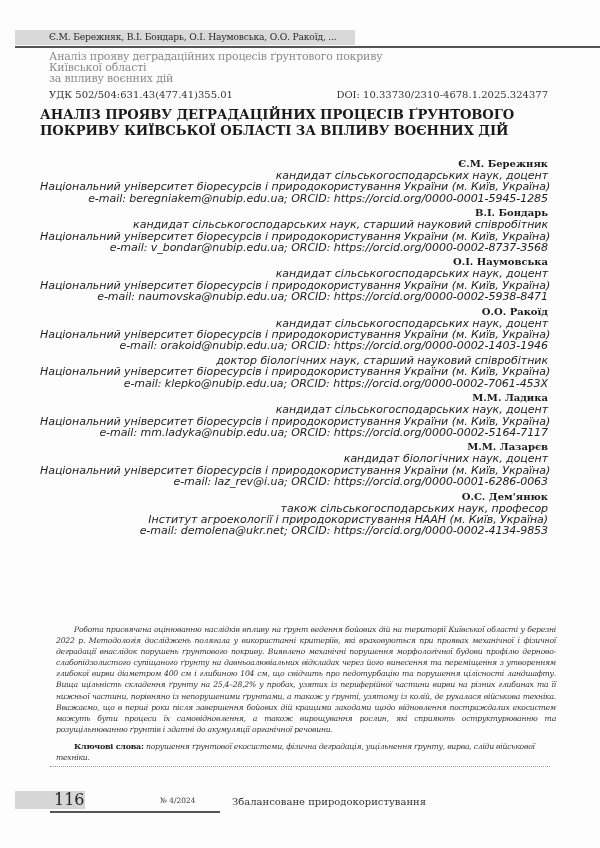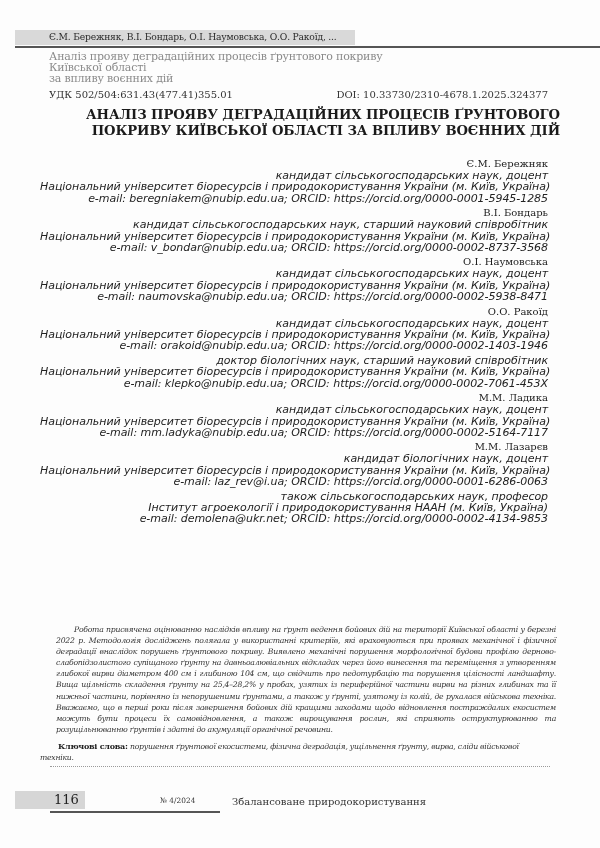--- a/index.html
+++ b/index.html
@@ -22,56 +22,56 @@
       position: absolute; left: 49px; top: 51px; width: 340px; font-size: 11px; line-height: 11px;
       color: #8a8a8a; letter-spacing: -0.2px;
     }
     .udk {
       position: absolute; left: 49px; top: 89px; font-size: 10px; color: #333; white-space: nowrap;
     }
     .doi {
       position: absolute; right: 52px; top: 89px; font-size: 10px; color: #333; white-space: nowrap;
     }
     .article-title {
-      position: absolute; left: 40px; width: 520px; top: 107px; text-align: right;
+      position: absolute; left: 40px; width: 520px; top: 107px; text-align: left;
       font-family: "DejaVu Serif", serif; font-weight: bold; font-size: 13.2px; line-height: 16px;
       letter-spacing: -0.1px; color: #1a1a1a;
     }
     .authors {
       position: absolute; left: 40px; right: 52px; top: 158px; text-align: right;
     }
     .author { margin-bottom: 3px; }
     .author-name {
-      font-family: "DejaVu Serif", serif; font-weight: normal; font-size: 10px; line-height: 12px; color: #1a1a1a;
+      font-family: "DejaVu Serif", serif; font-weight: bold; font-size: 10px; line-height: 12px; color: #1a1a1a;
     }
     .author-line {
       font-family: "DejaVu Sans", sans-serif; font-style: italic; font-size: 11px; line-height: 11.4px;
       color: #222; white-space: nowrap; letter-spacing: -0.05px;
     }
     .abstract {
       position: absolute; left: 56px; width: 500px; top: 590px;
       font-family: "DejaVu Serif", serif; font-style: italic; font-size: 7.7px; line-height: 11.1px;
       text-align: justify; color: #333; text-indent: 18px; letter-spacing: -0.25px; margin-top: 34px;
     }
     .keywords {
-      position: absolute; left: 40px; width: 500px; top: 741px;
+      position: absolute; left: 56px; width: 500px; top: 741px;
       font-family: "DejaVu Serif", serif; font-size: 7.7px; line-height: 11.1px; color: #333;
       text-indent: 18px; letter-spacing: -0.25px;
     }
     .keywords-label { font-weight: bold; font-style: normal; color: #222; font-size: 8px; }
     .keywords-text { font-style: italic; }
     .dotted-rule {
       position: absolute; left: 50px; width: 500px; top: 766px; height: 0;
       border-top: 1.5px dotted #9a9a9a;
     }
     .footer-box {
       position: absolute; left: 15px; top: 791px; width: 70px; height: 18px; background: #d6d6d6;
     }
     .page-number {
-      position: absolute; left: 54px; top: 791px; font-size: 13px; line-height: 18px; color: #222;
+      position: absolute; left: 54px; top: 791px; font-size: 16px; line-height: 18px; color: #222;
       font-family: "DejaVu Serif", serif;
     }
     .footer-rule {
       position: absolute; left: 50px; top: 811px; width: 170px; height: 2px; background: #555;
     }
     .issue-number {
       position: absolute; left: 160px; width: 60px; text-align: left; top: 796px; font-size: 7.4px;
       color: #333; white-space: nowrap;
     }
     .journal-name {
@@ -133,20 +133,21 @@
     <div class="author-line">Національний університет біоресурсів і природокористування України (м. Київ, Україна)</div>
     <div class="author-line">e-mail: mm.ladyka@nubip.edu.ua; ORCID: https://orcid.org/0000-0002-5164-7117</div>
   </div>
   <div class="author">
     <div class="author-name">М.М. Лазарєв</div>
     <div class="author-line">кандидат біологічних наук, доцент</div>
     <div class="author-line">Національний університет біоресурсів і природокористування України (м. Київ, Україна)</div>
     <div class="author-line">e-mail: laz_rev@i.ua; ORCID: https://orcid.org/0000-0001-6286-0063</div>
   </div>
   <div class="author">
+    <div class="author-name">О.С. Дем'янюк</div>
     <div class="author-line">також сільськогосподарських наук, професор</div>
     <div class="author-line">Інститут агроекології і природокористування НААН (м. Київ, Україна)</div>
     <div class="author-line">e-mail: demolena@ukr.net; ORCID: https://orcid.org/0000-0002-4134-9853</div>
   </div>
 </div>
 
 <div class="abstract">Робота присвячена оцінюванню наслідків впливу на ґрунт ведення бойових дій на території Київської області у березні 2022 р. Методологія досліджень полягала у використанні критеріїв, які враховуються при проявах механічної і фізичної деградації внаслідок порушень ґрунтового покриву. Виявлено механічні порушення морфологічної будови профілю дерново-слабопідзолистого супіщаного ґрунту на давньоалювіальних відкладах через його винесення та переміщення з утворенням глибокої вирви діаметром 400 см і глибиною 104 см, що свідчить про педотурбацію та порушення цілісності ландшафту. Вища щільність складення ґрунту на 25,4–28,2% у пробах, узятих із периферійної частини вирви на різних глибинах та її нижньої частини, порівняно із непорушеними ґрунтами, а також у ґрунті, узятому із колій, де рухалася військова техніка. Вважаємо, що в перші роки після завершення бойових дій кращими заходами щодо відновлення постраждалих екосистем можуть бути процеси їх самовідновлення, а також вирощування рослин, які сприяють оструктурюванню та розущільнюванню ґрунтів і здатні до акумуляції органічної речовини.</div>
 
 <div class="keywords">
   <span class="keywords-label">Ключові слова:</span>

